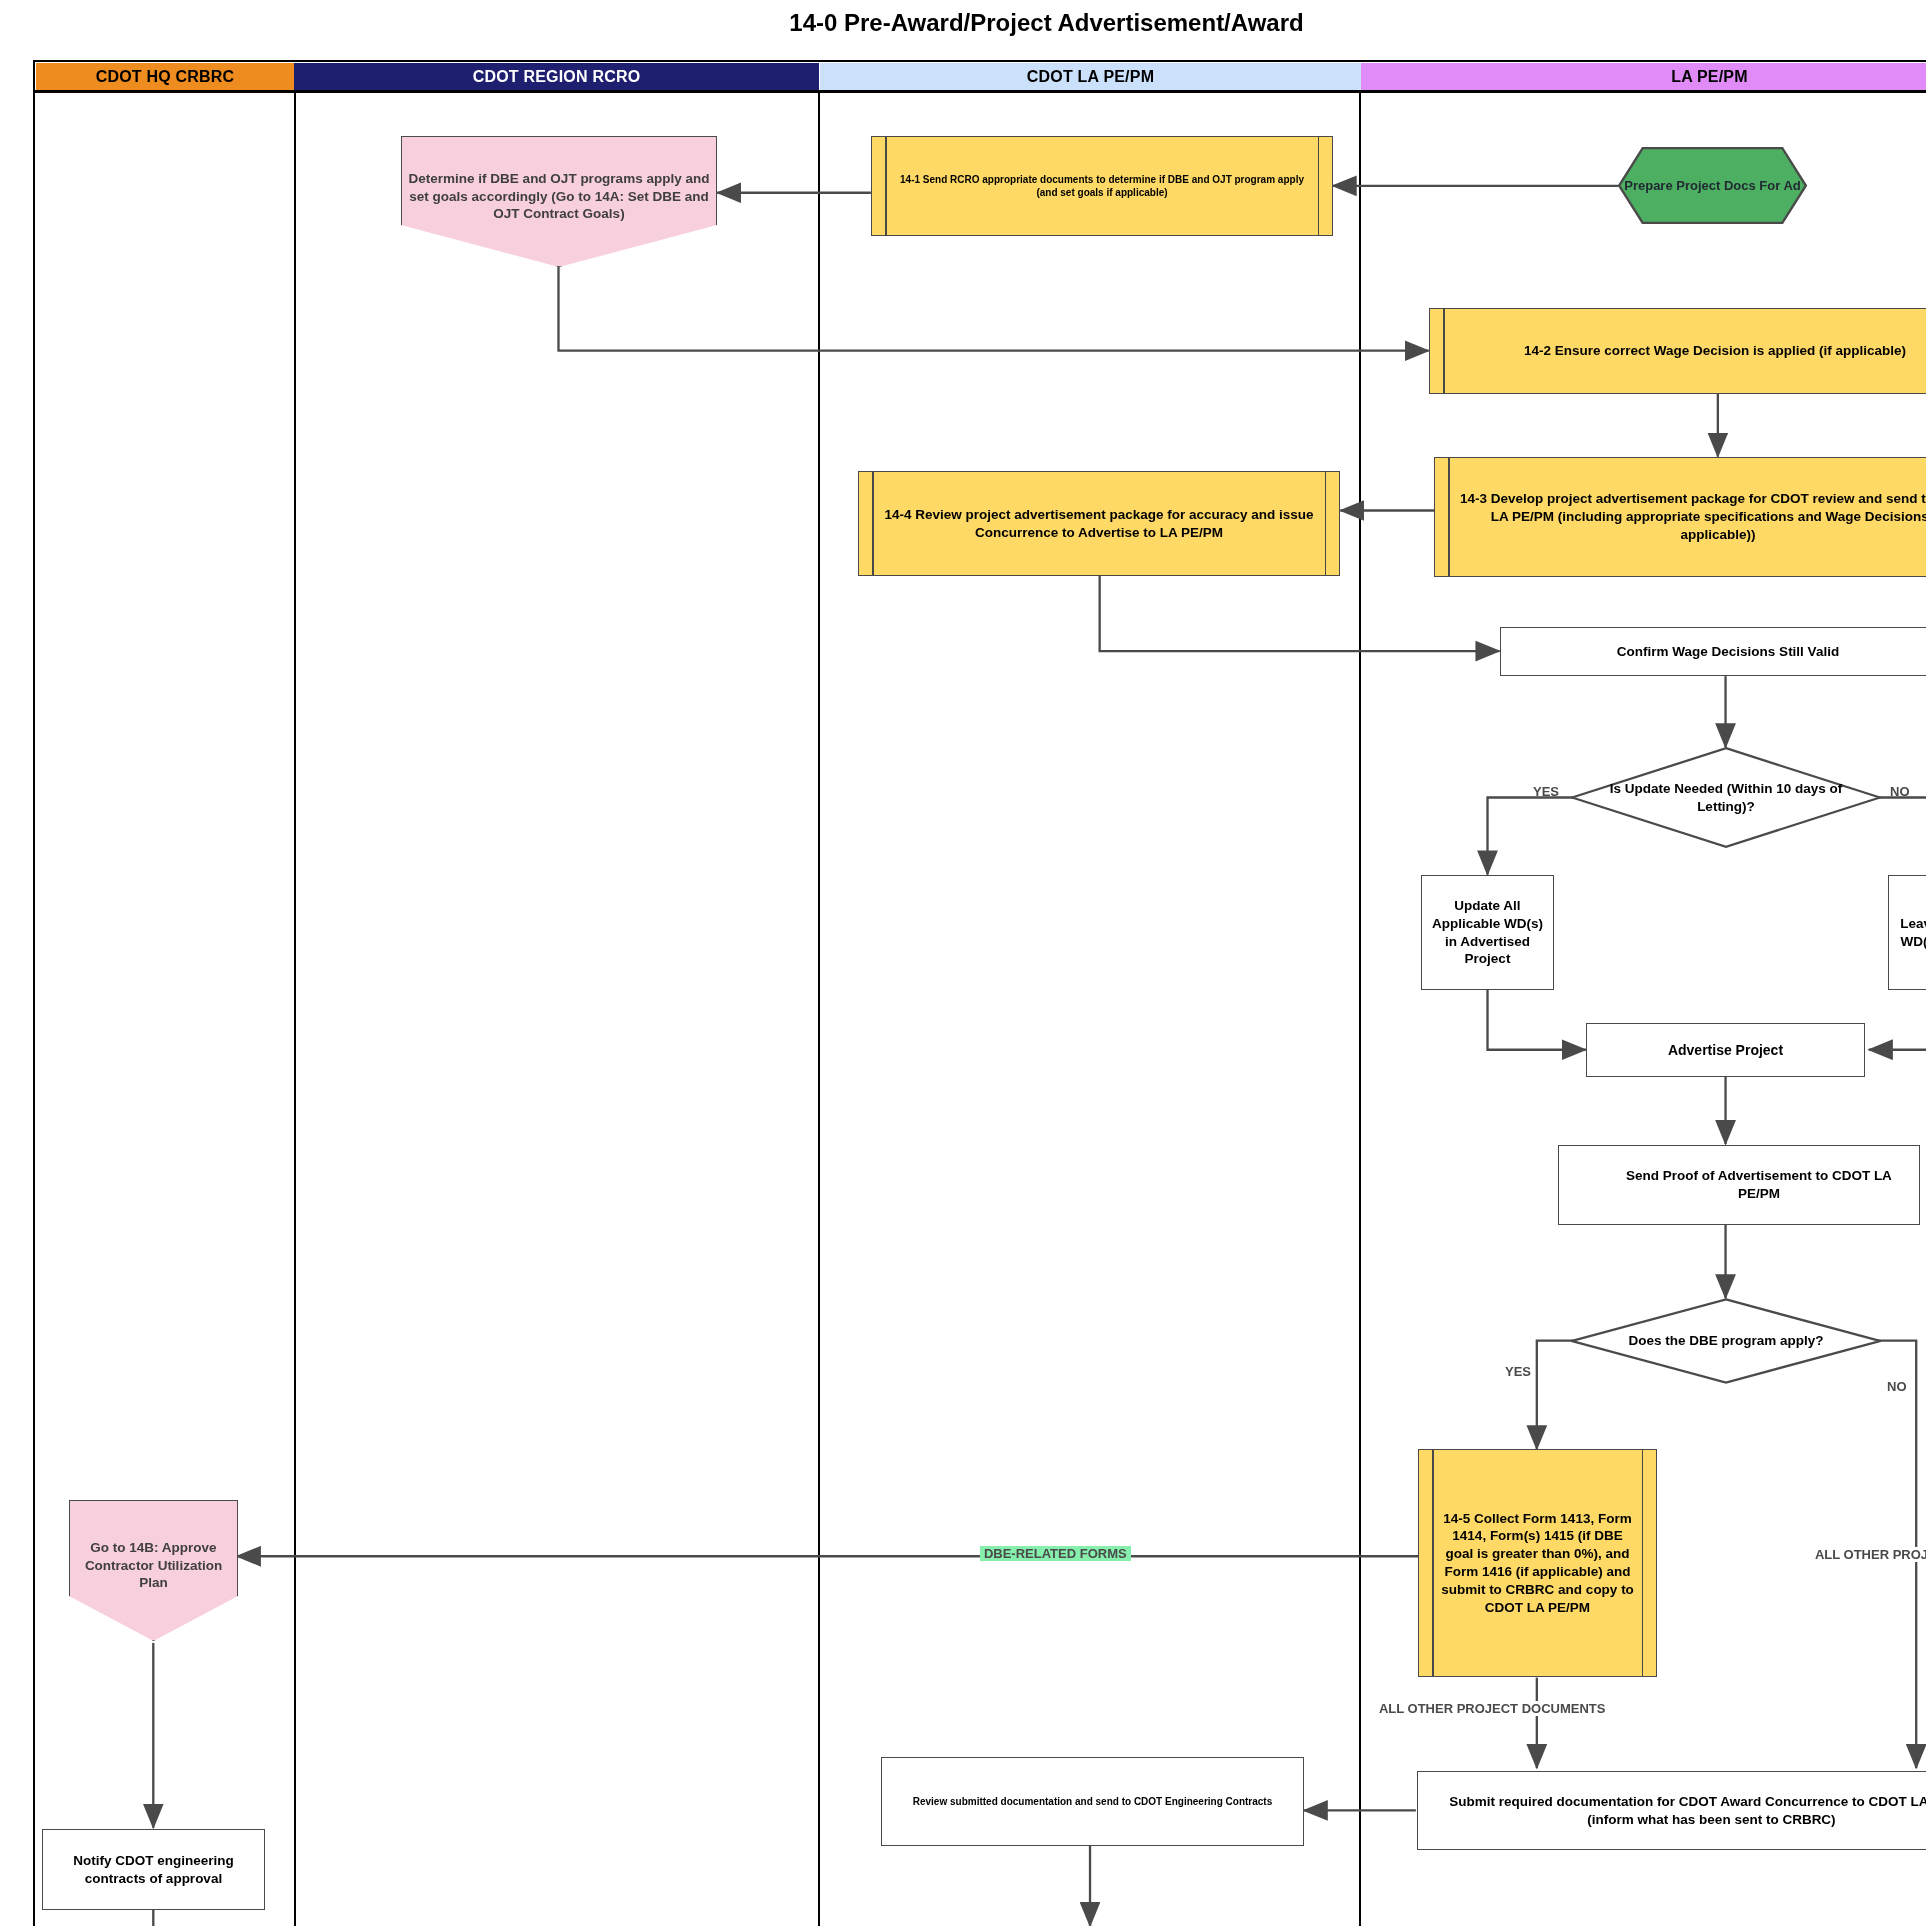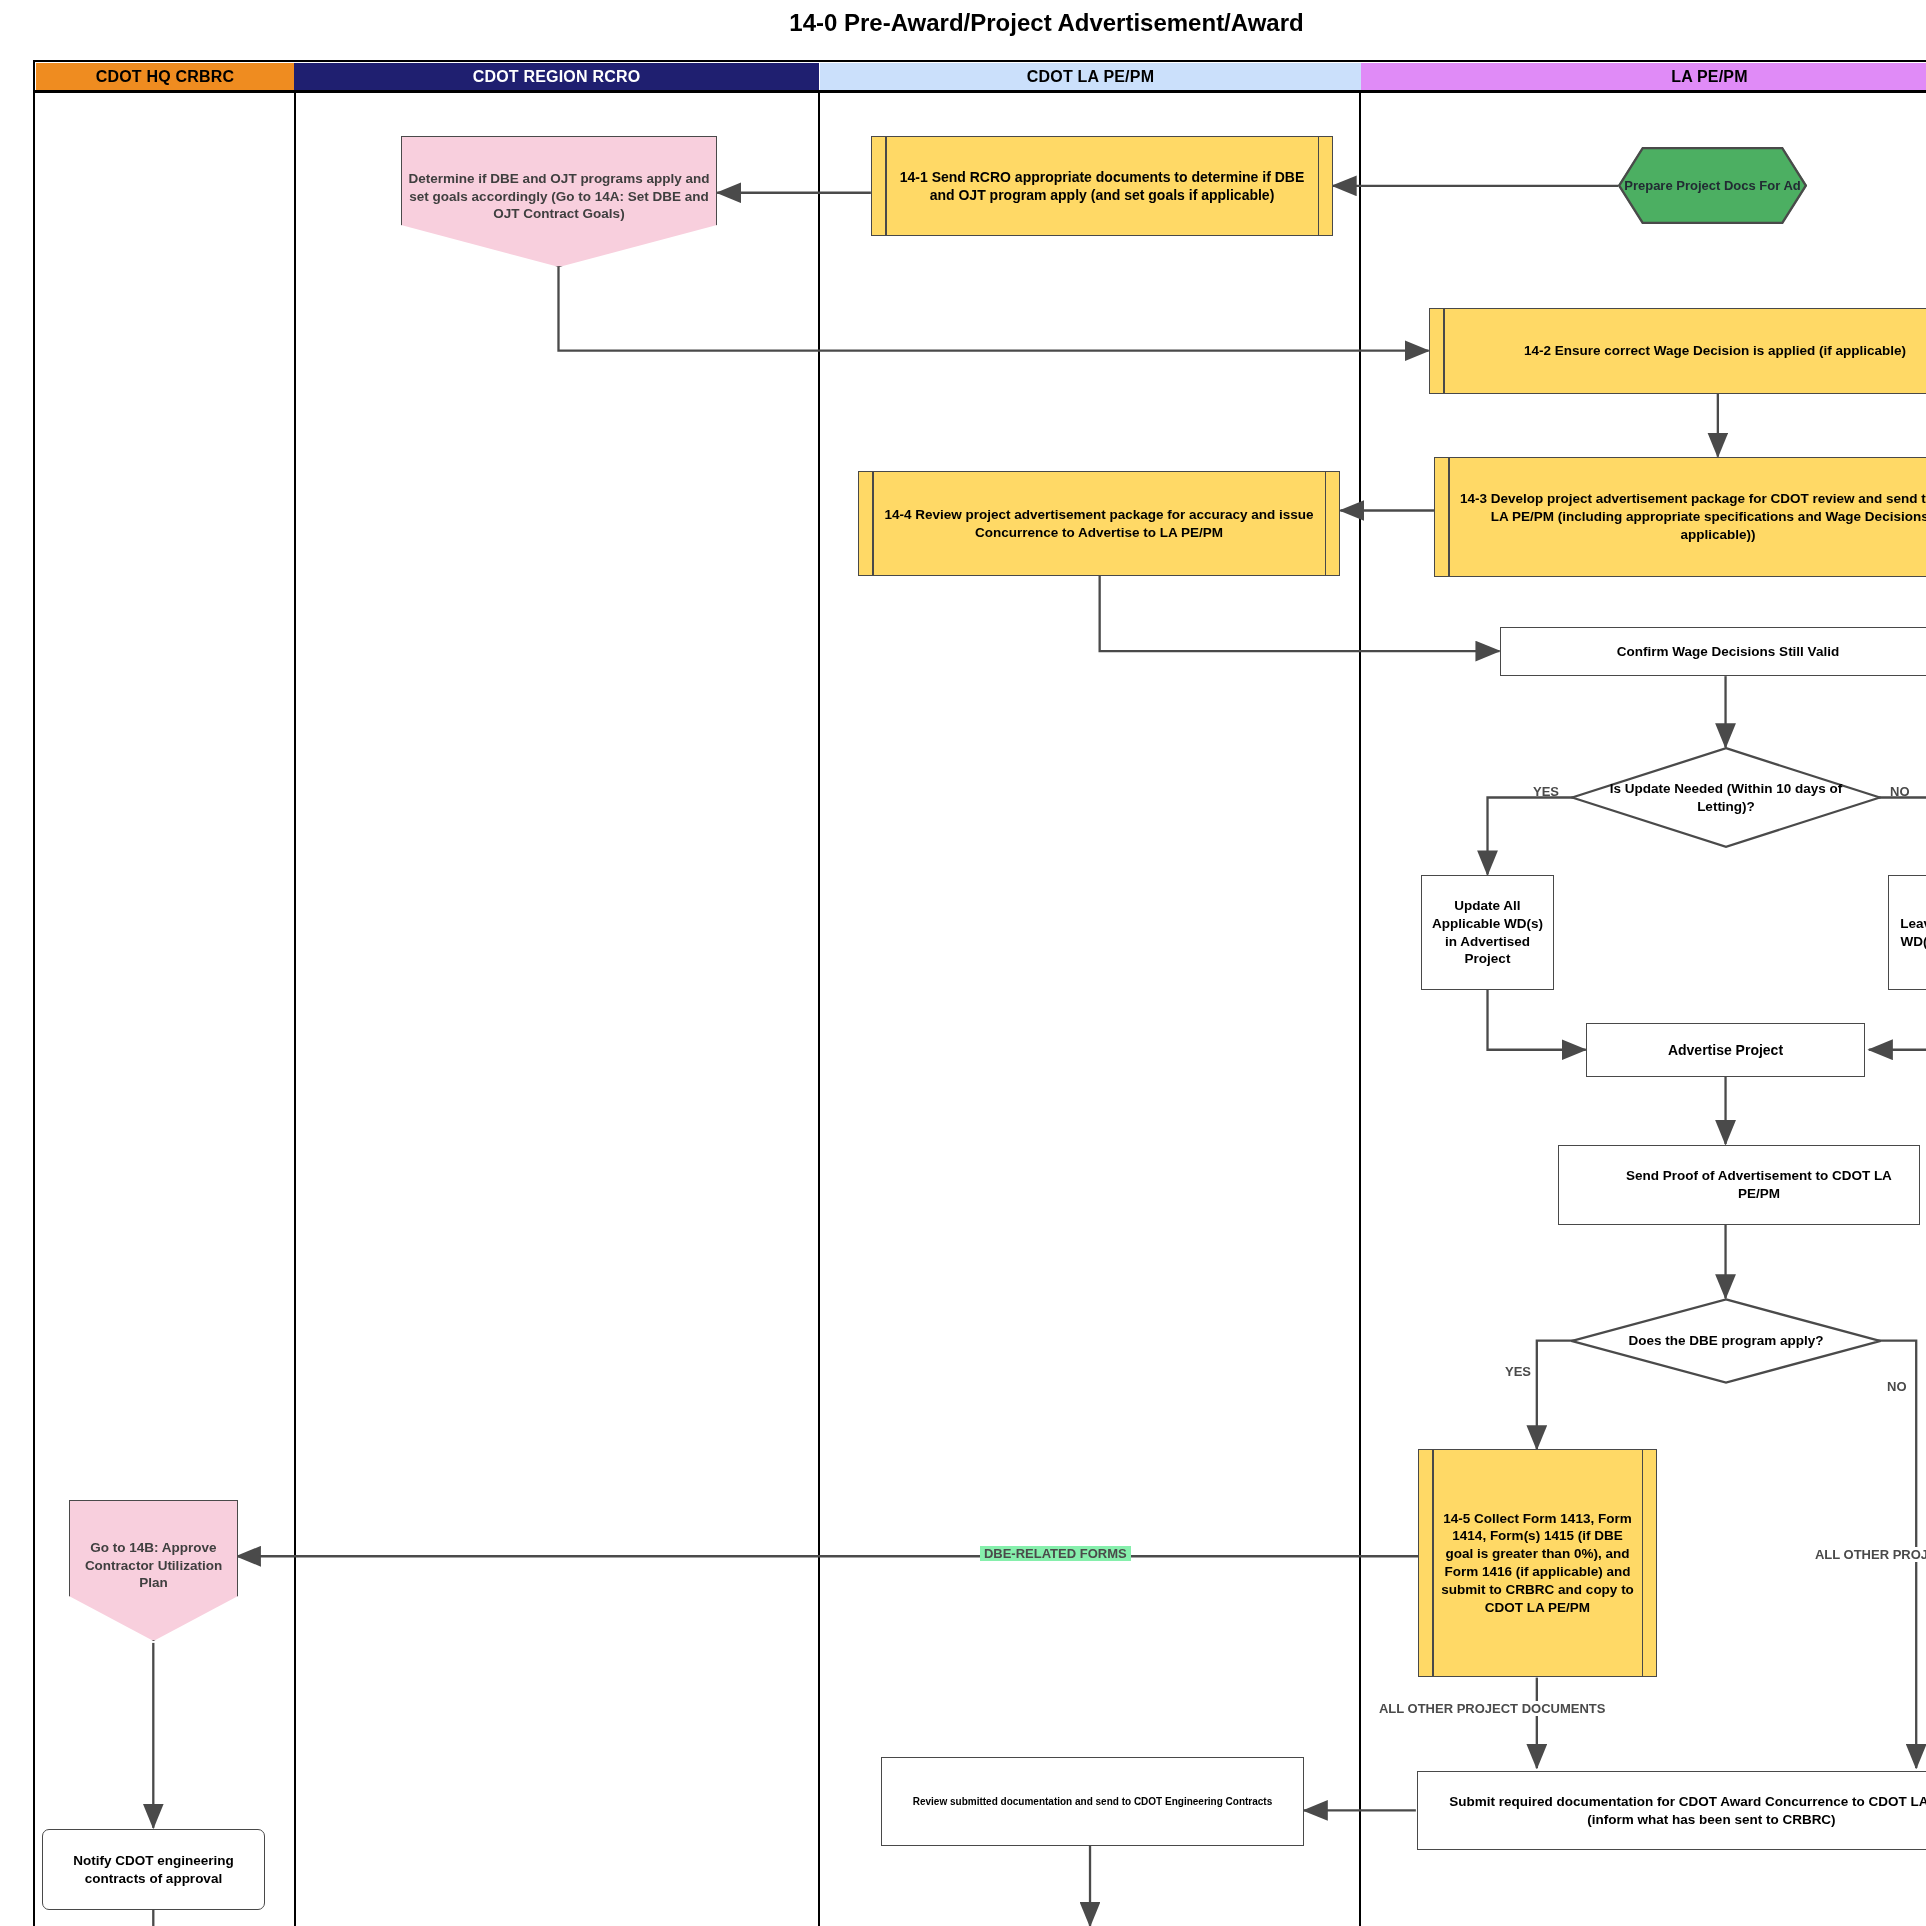--- a/index.html
+++ b/index.html
@@ -165,21 +165,21 @@
   </svg>
 
   <div class="node hexstart" style="left:1618px;top:147px;width:189px;height:77px;font-size:13px;background:none;">
     <div class="hexshape"></div>
     <svg class="hexborder" viewBox="0 0 490 200" preserveAspectRatio="none">
       <polygon points="64,3 426,3 487,100 426,197 64,197 3,100" fill="none" stroke="#4a4a4a" stroke-width="6"></polygon>
     </svg>
     <div class="inner" style="position:relative;z-index:3;color:#222b33;">Prepare Project Docs For Ad</div>
   </div>
 
-  <div class="node pre" style="left:871px;top:136px;width:462px;height:100px;font-size:14px;">
+  <div class="node pre" style="left:871px;top:136px;width:462px;height:100px;font-size:10px;">
     <div class="inner" style="padding:0 23px;">14-1 Send RCRO appropriate documents to determine if DBE and OJT program apply (and set goals if applicable)</div>
   </div>
 
   <div class="node offpage" style="left:401px;top:136px;width:316px;height:131px;font-size:13.5px;">
     <div class="inner">Determine if DBE and OJT programs apply and set goals accordingly (Go to 14A:  Set DBE and OJT Contract Goals)</div>
   </div>
 
   <div class="node pre" style="left:1429px;top:308px;width:572px;height:86px;font-size:13.5px;">
     <div class="inner" style="padding:0 23px;">14-2 Ensure correct Wage Decision is applied (if applicable)</div>
   </div>
@@ -227,21 +227,21 @@
   </div>
 
   <div class="node pre" style="left:1418px;top:1449px;width:239px;height:228px;font-size:13.5px;">
     <div class="inner" style="padding:0 21px;">14-5 Collect Form 1413, Form 1414, Form(s) 1415 (if DBE goal is greater than 0%), and Form 1416 (if applicable) and submit to CRBRC and copy to CDOT LA  PE/PM</div>
   </div>
 
   <div class="node offpage" style="left:69px;top:1500px;width:169px;height:141px;font-size:13.5px;">
     <div class="inner">Go to  14B: Approve Contractor Utilization Plan</div>
   </div>
 
-  <div class="node proc" style="left:42px;top:1829px;width:223px;height:81px;font-size:13.5px;border-radius:7px;">
+  <div class="node proc" style="left:42px;top:1829px;width:223px;height:81px;font-size:13.5px;">
     <div class="inner">Notify CDOT engineering contracts of approval</div>
   </div>
 
   <div class="node proc" style="left:1417px;top:1771px;width:589px;height:79px;font-size:13.5px;">
     <div class="inner" style="padding:0 10.8px;">Submit required documentation for CDOT Award Concurrence to CDOT LA PE/PM (inform what has been sent to CRBRC)</div>
   </div>
 
   <div class="node proc" style="left:881px;top:1757px;width:423px;height:89px;font-size:10px;">
     <div class="inner" style="padding:0 7.7px;">Review submitted documentation and send to CDOT Engineering Contracts</div>
   </div>

